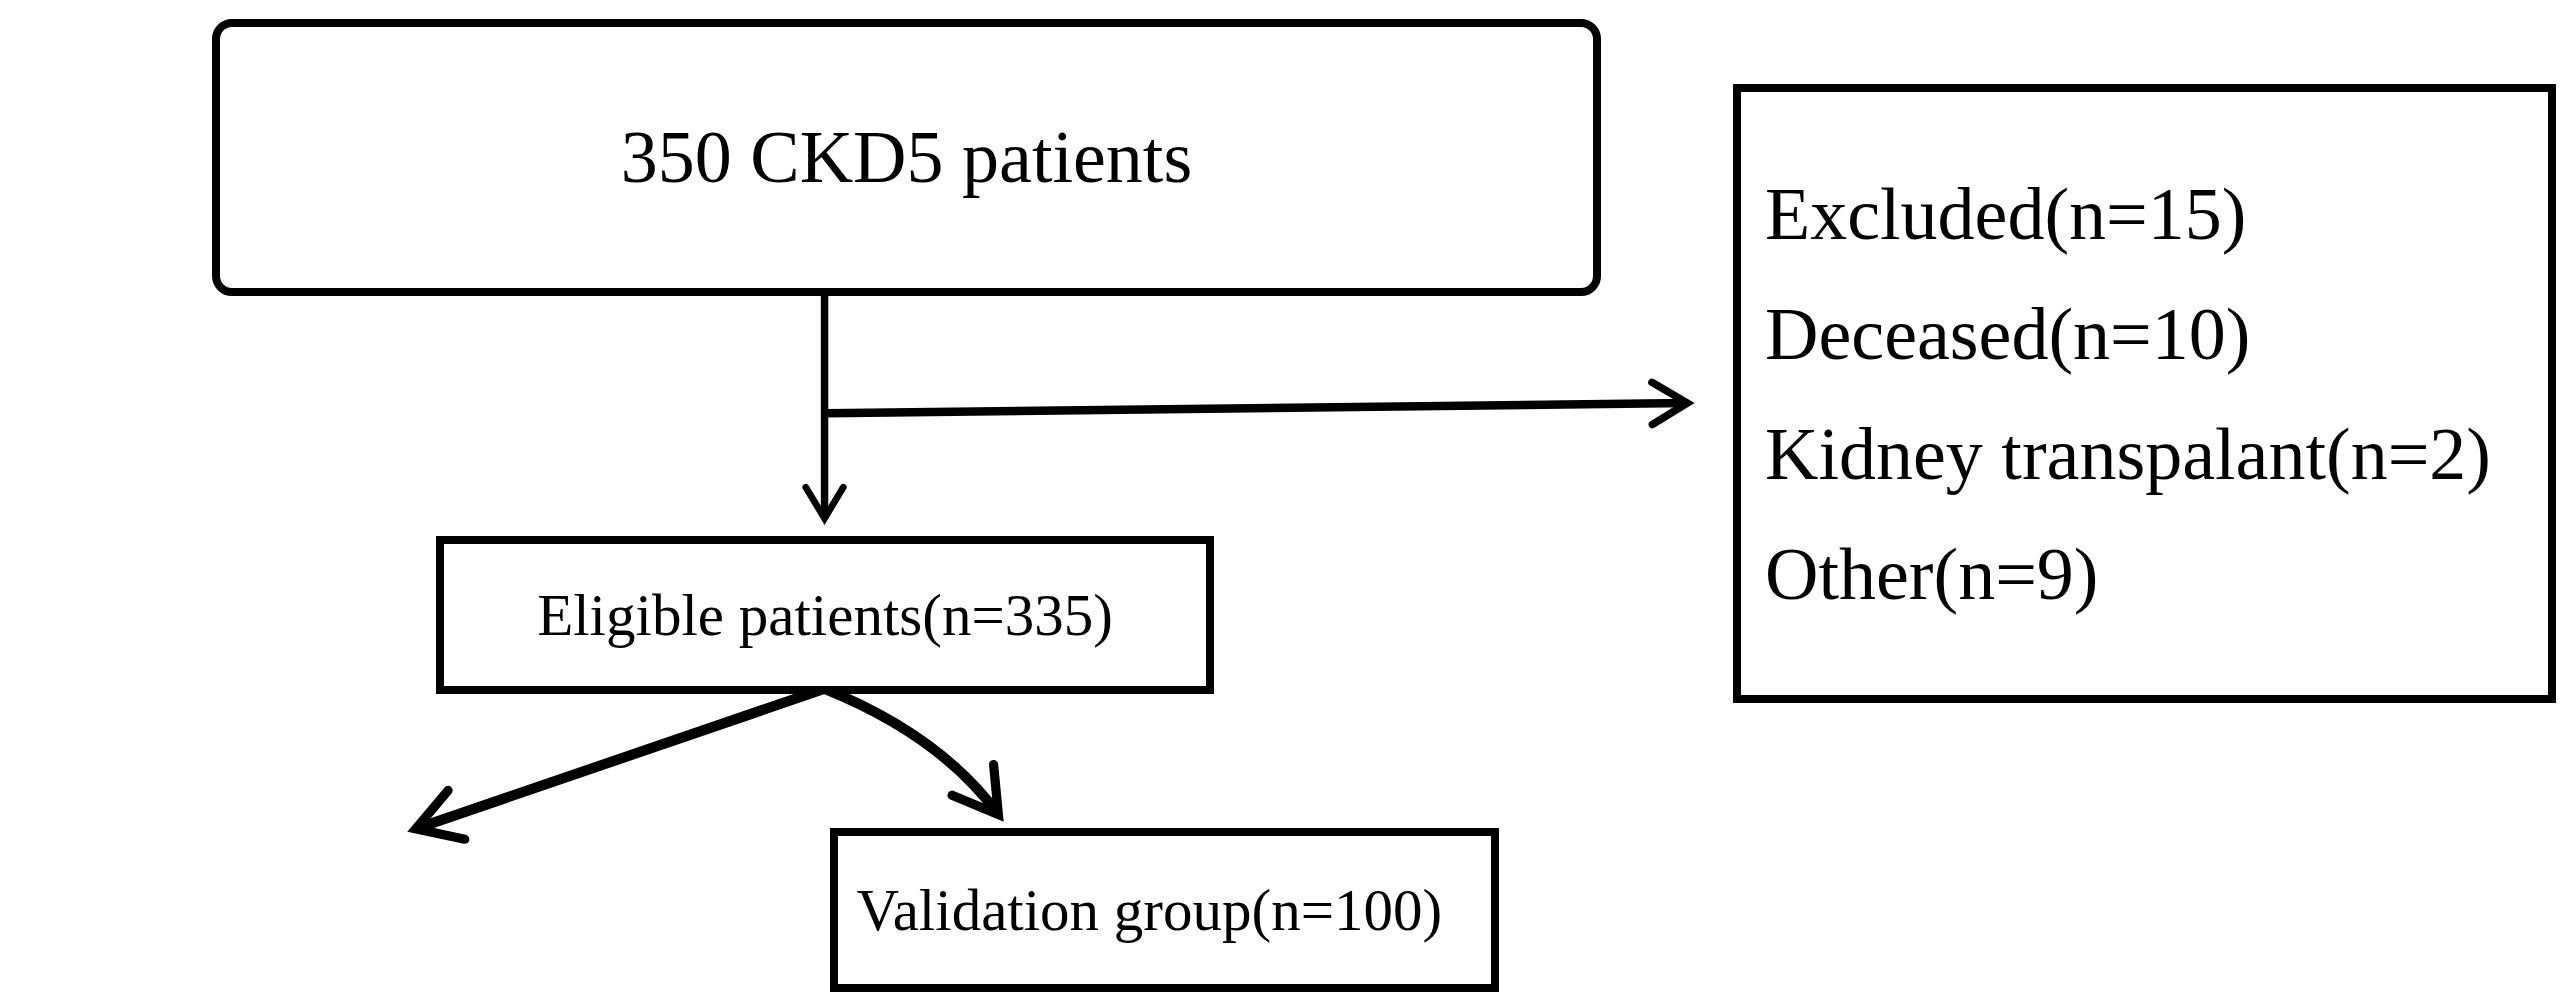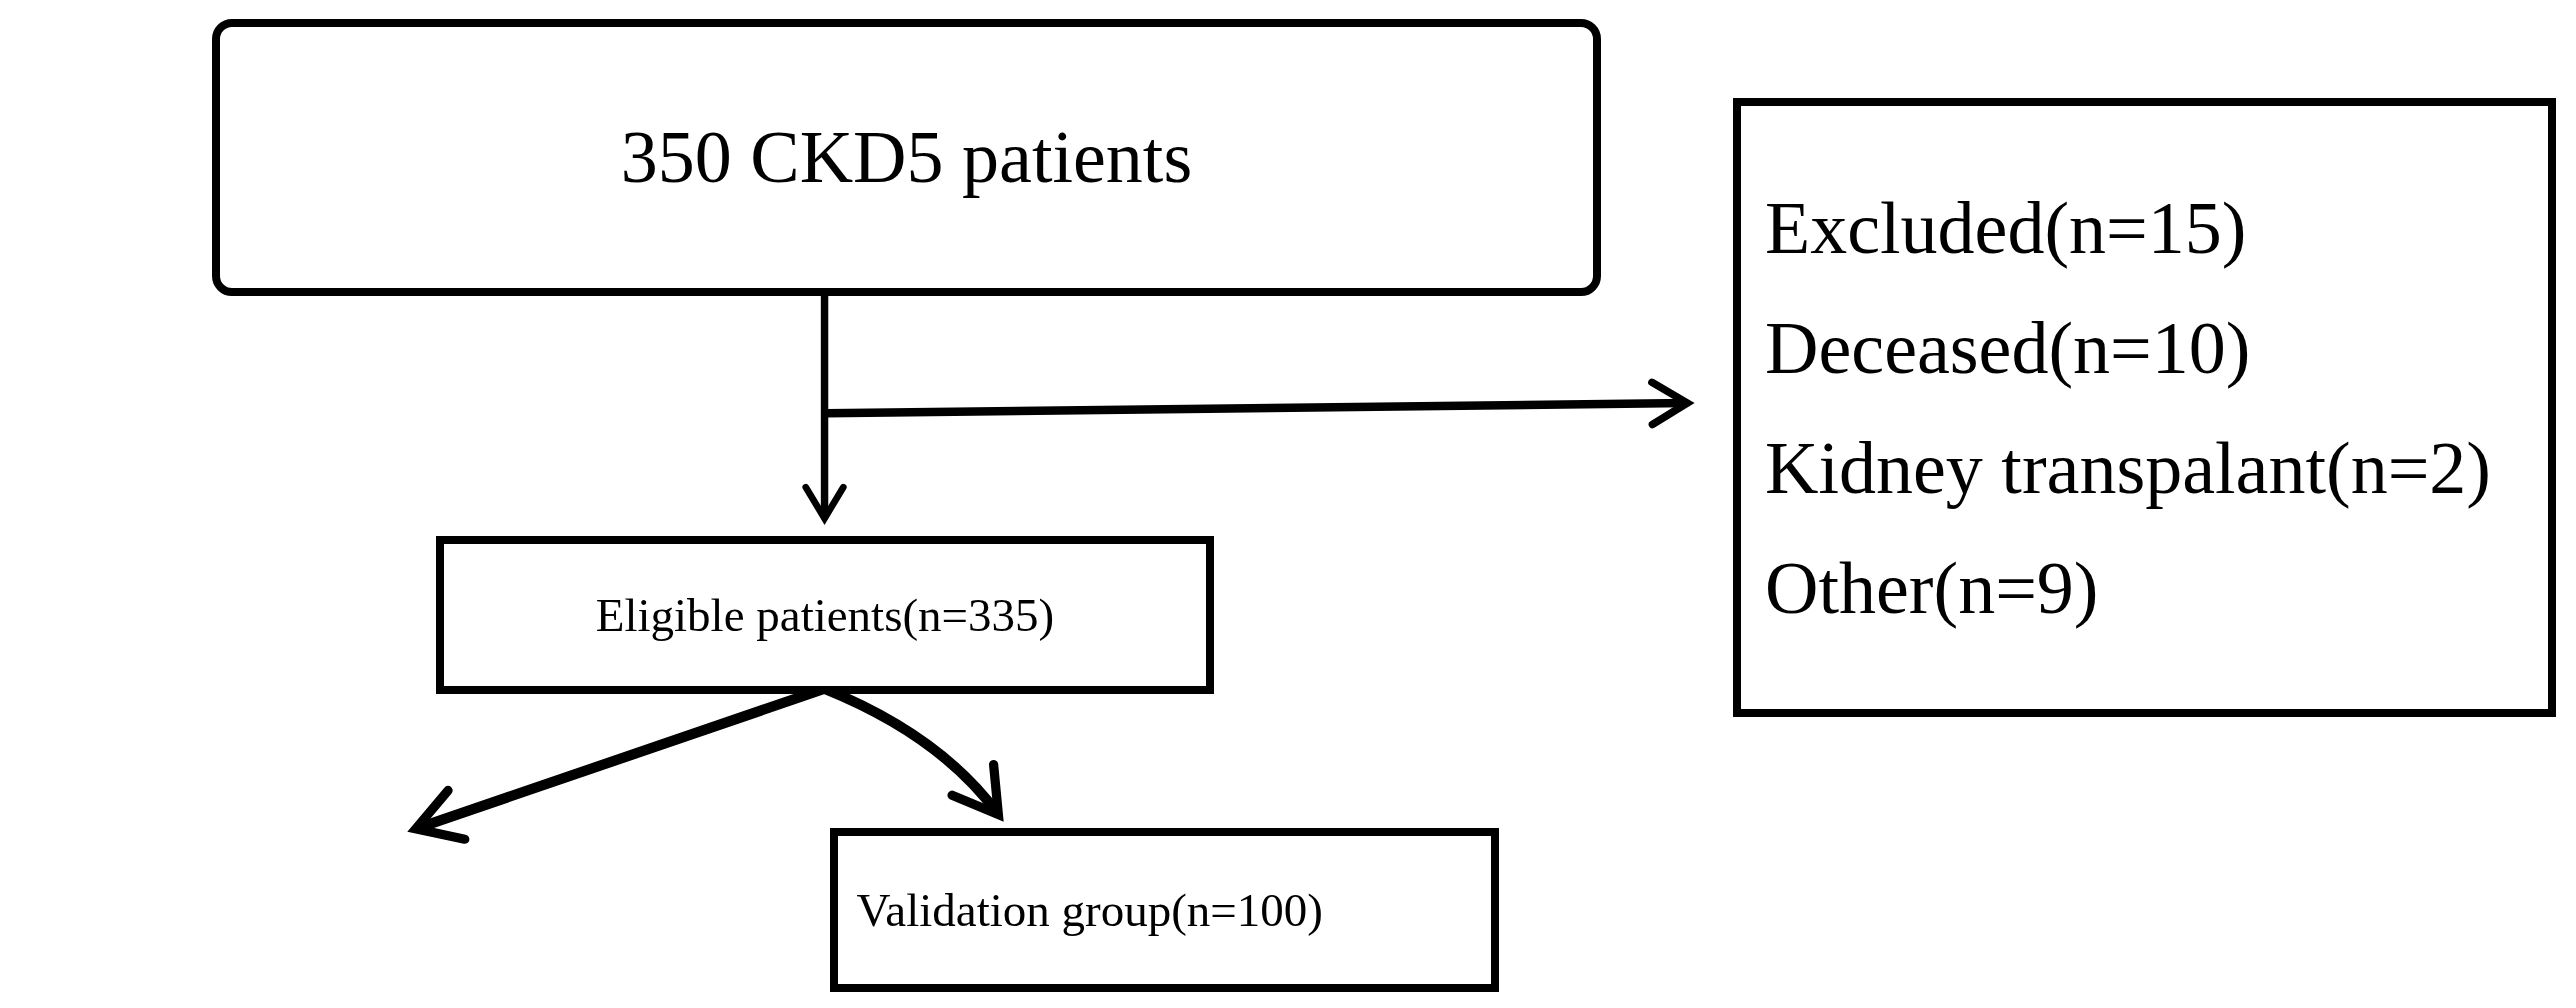--- a/index.html
+++ b/index.html
@@ -33,29 +33,29 @@
   }
   .box-patients {
     left: 212px; top: 18.6px;
     width: 1389px; height: 277px;
     text-align: center;
     font-size: 74px;
     line-height: 116px;
     border-radius: 20px;
   }
   .box-excluded {
-    left: 1733px; top: 98px;
+    left: 1733px; top: 84px;
     width: 823px; height: 619px;
     padding-left: 24px;
     font-size: 74px;
     line-height: 120px;
     text-align: left;
   }
   .box-single {
-    font-size: 47px;
+    font-size: 59px;
     line-height: 1.2;
     white-space: nowrap;
   }
   .box-eligible {
     left: 436px; top: 536px;
     width: 778px; height: 158px;
     align-items: center;
     text-align: center;
   }
   .box-training {

